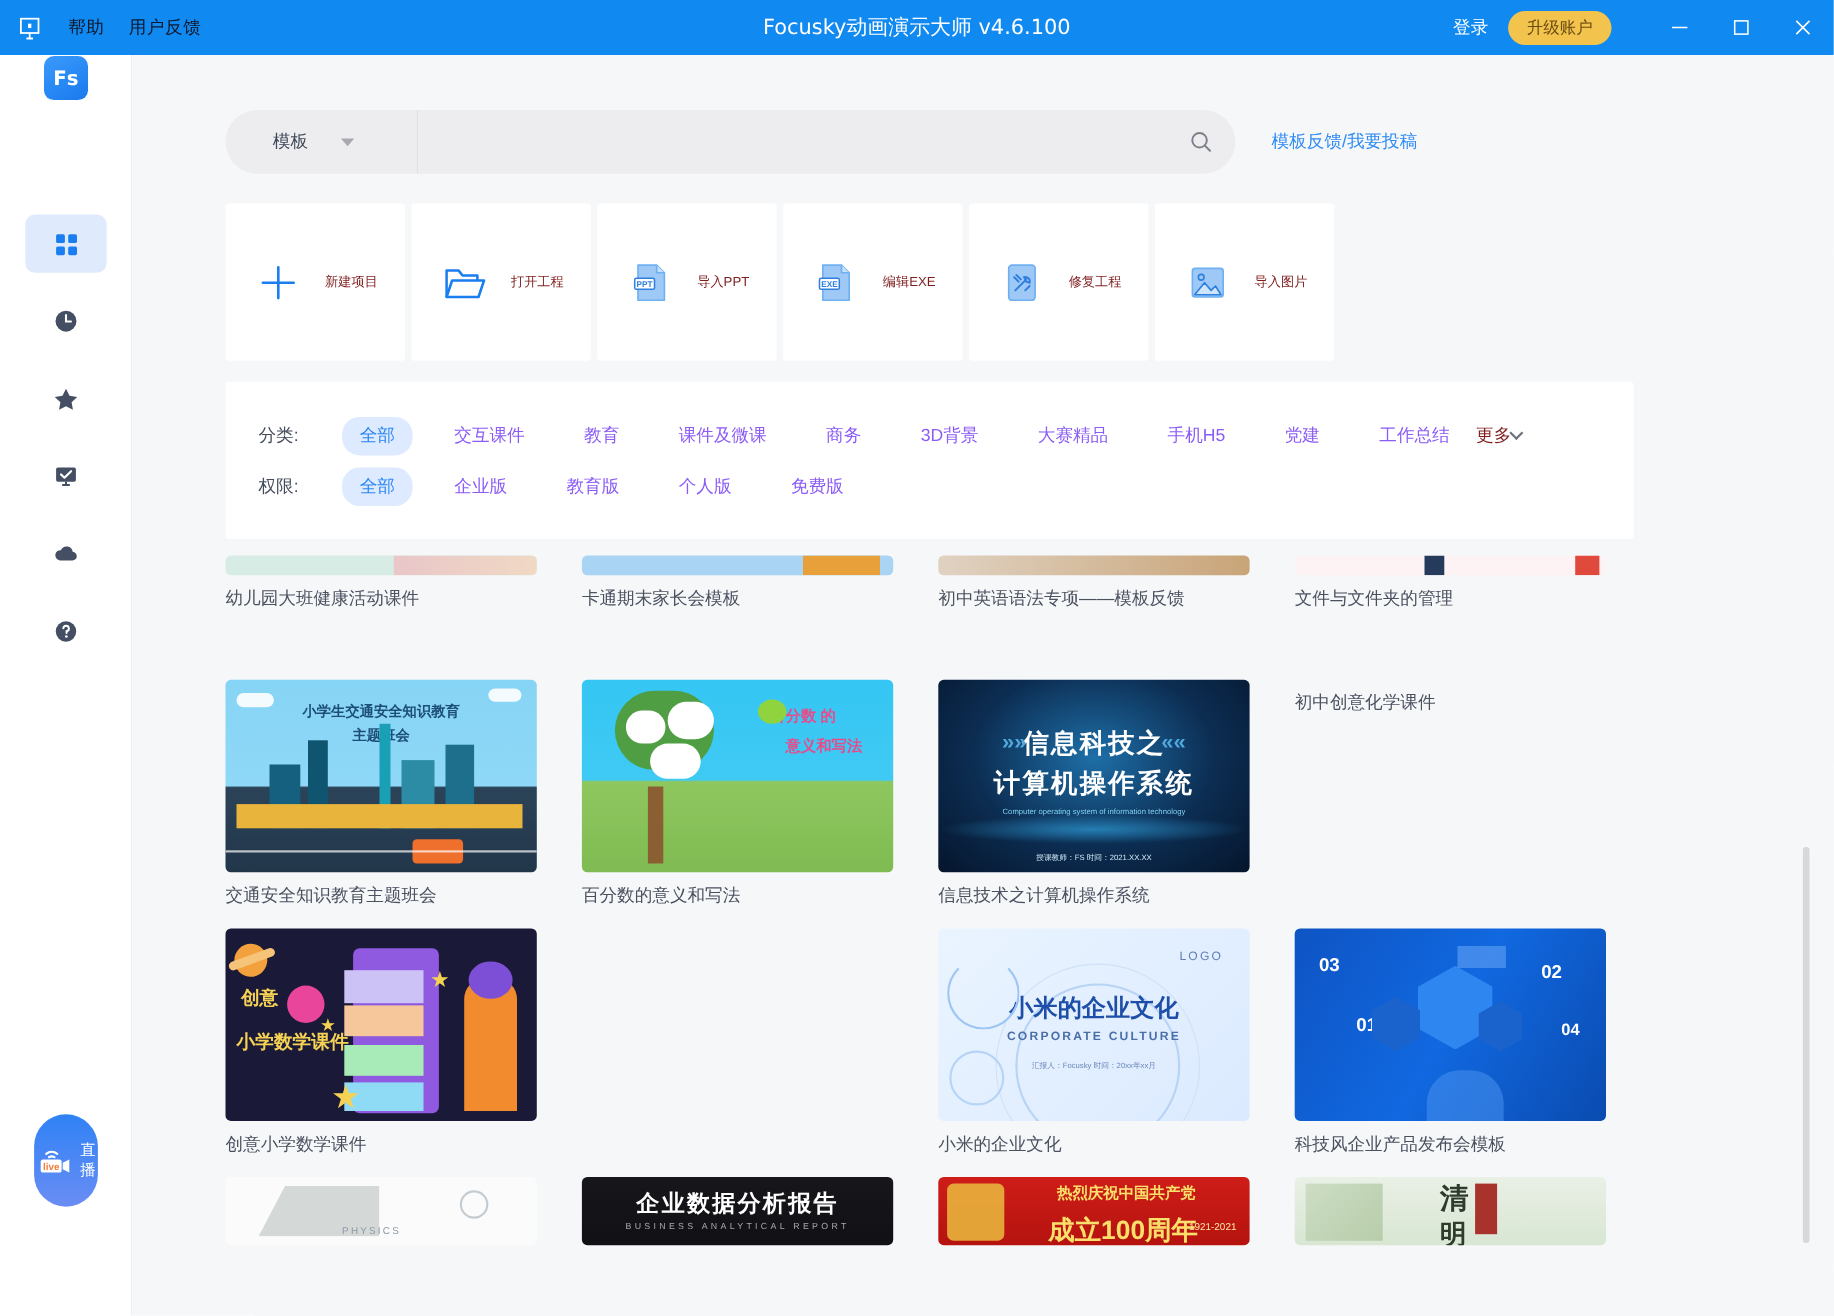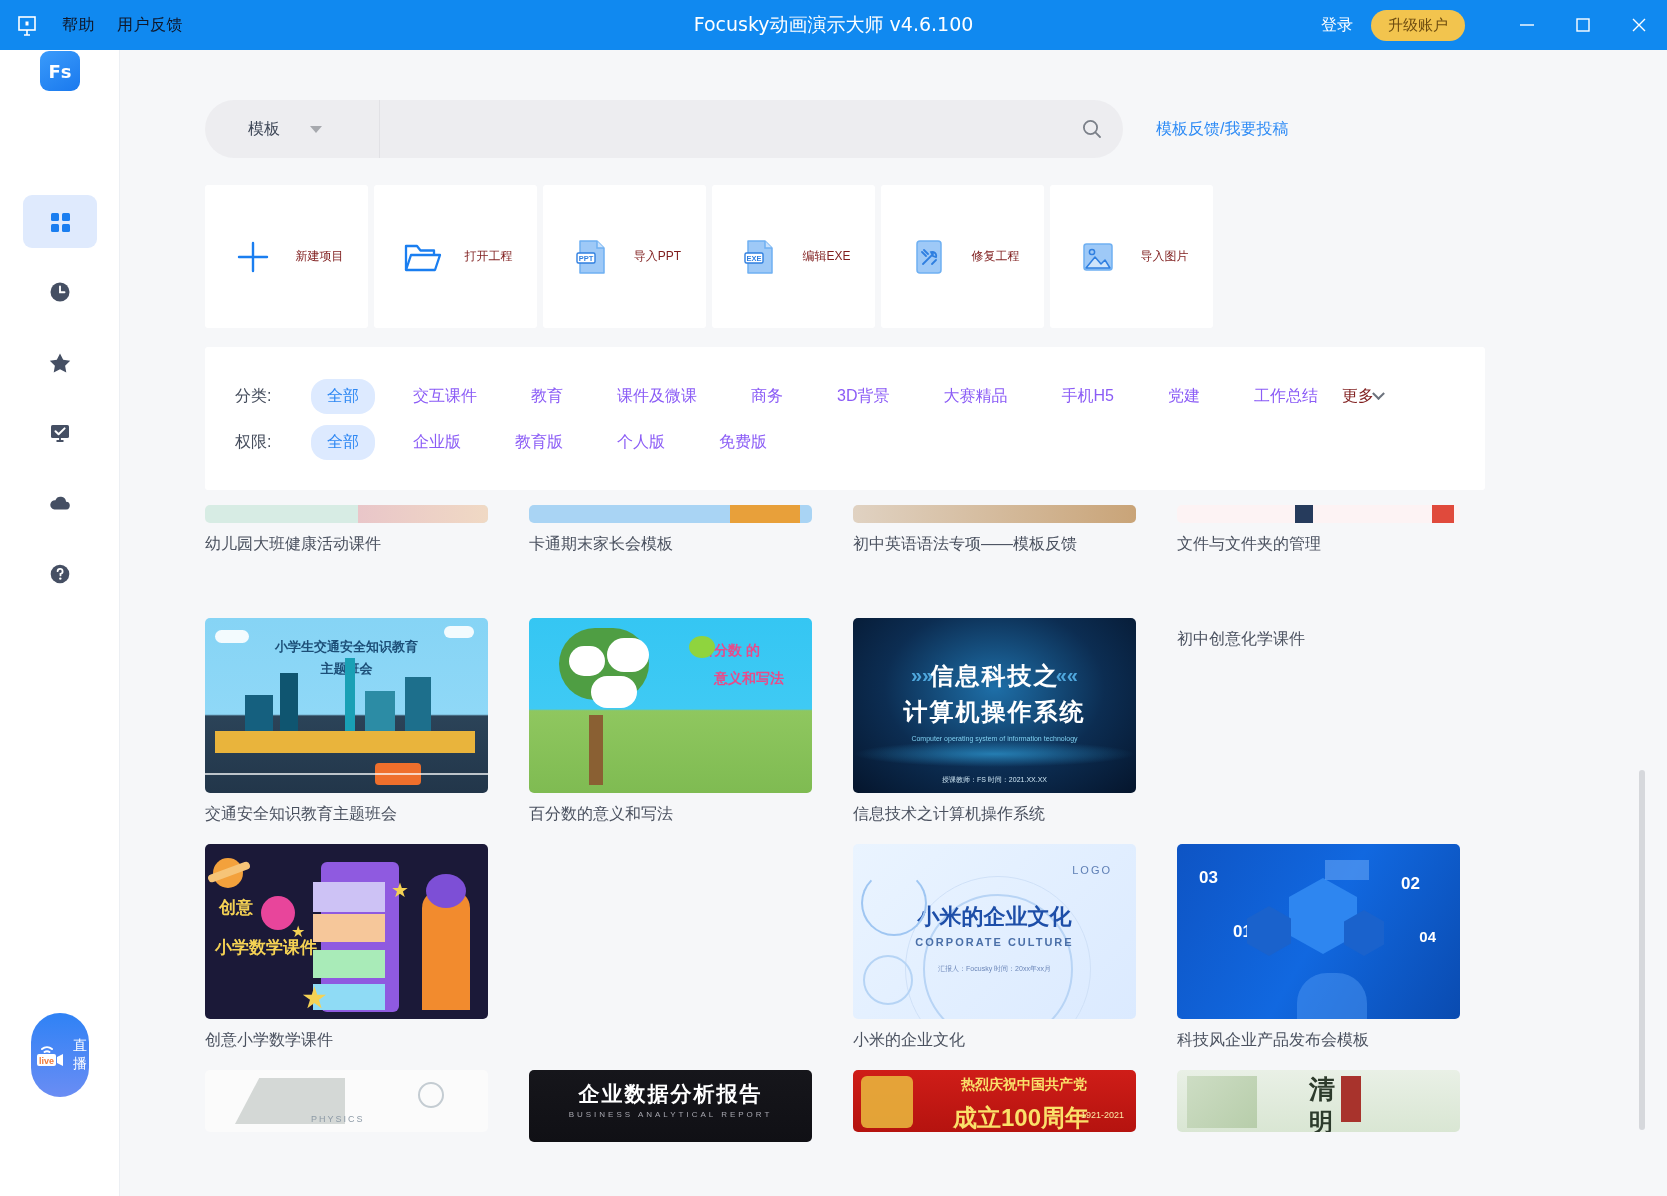--- a/index.html
+++ b/index.html
@@ -497,21 +497,21 @@
     </div>
 
     <div class="tile" style="left:0; top:565px">
       <div class="thumb" style="height:62px;background:#fbfbfb">
         <div style="position:absolute;left:30px;top:8px;width:110px;height:46px;background:#d4d8d6;clip-path:polygon(0 100%,22% 0,100% 0,100% 100%)"></div>
         <div style="position:absolute;left:106px;top:44px;font-size:9px;color:#8d9aa6;letter-spacing:2px">PHYSICS</div>
         <div style="position:absolute;right:44px;top:12px;width:26px;height:26px;border:2px solid #c4ccd2;border-radius:50%"></div>
       </div>
     </div>
     <div class="tile" style="left:324px; top:565px">
-      <div class="thumb" style="height:72px;background:linear-gradient(180deg,#16161b 0%,#101015 100%)">
+      <div class="thumb" style="height:62px;background:linear-gradient(180deg,#16161b 0%,#101015 100%)">
         <div class="thumb-txt" style="top:10px;font-size:21px;letter-spacing:2px">企业数据分析报告</div>
         <div class="thumb-txt" style="top:40px;font-size:8px;color:#a8a8b0;font-weight:normal;letter-spacing:3px">BUSINESS ANALYTICAL REPORT</div>
       </div>
     </div>
     <div class="tile" style="left:648px; top:565px">
       <div class="thumb" style="height:62px;background:linear-gradient(180deg,#cf1d18 0%,#b5130f 100%)">
         <div style="position:absolute;left:108px;top:6px;font-size:14px;color:#fae06a;font-weight:bold">热烈庆祝中国共产党</div>
         <div style="position:absolute;left:100px;top:32px;font-size:24px;color:#fae06a;font-weight:bold">成立100周年</div>
         <div style="position:absolute;right:12px;top:40px;font-size:9px;color:#fbe9a4">1921-2021</div>
         <div style="position:absolute;left:8px;top:6px;width:52px;height:52px;background:#e8b23c;border-radius:6px;opacity:.9"></div>

